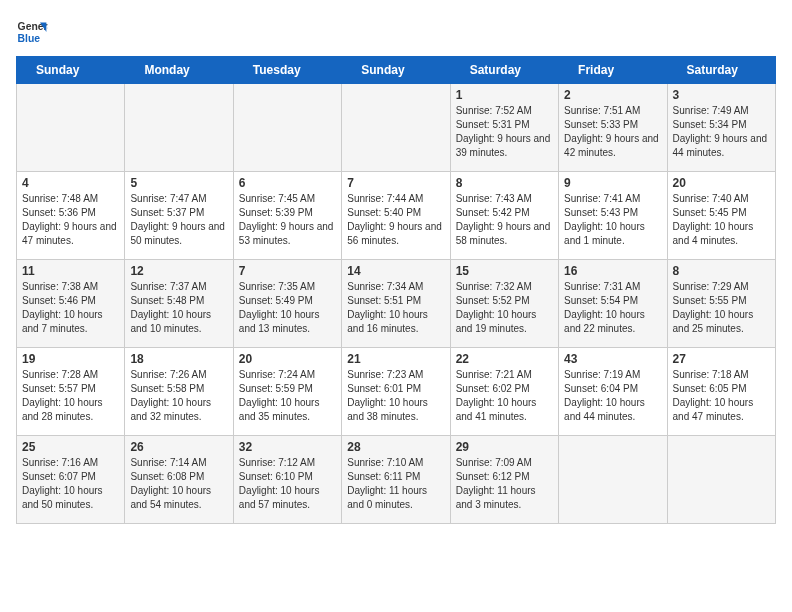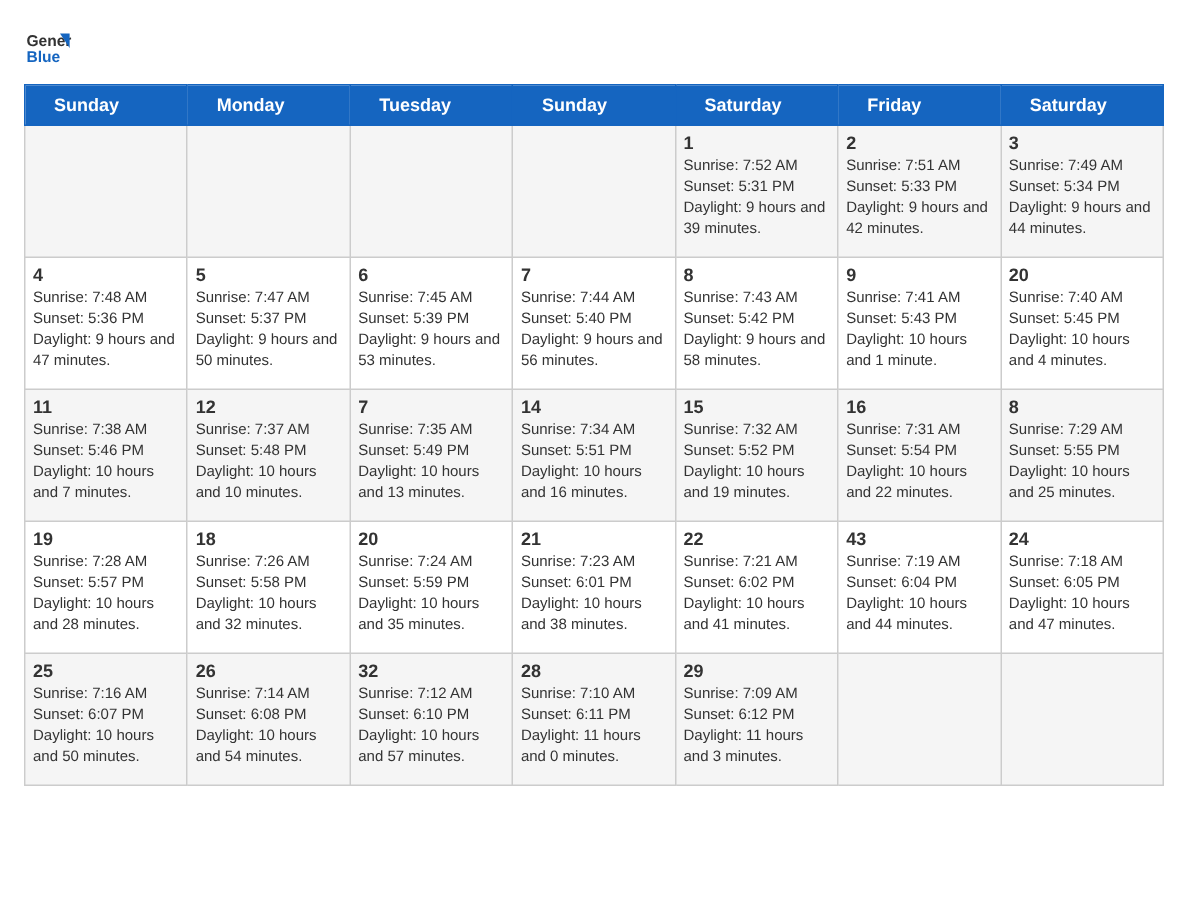--- a/index.html
+++ b/index.html
@@ -216,21 +216,21 @@
         </td>
         <td>
           <span class="day-number">22</span>
           <div class="day-info">Sunrise: 7:21 AM<br>Sunset: 6:02 PM<br>Daylight: 10 hours and 41 minutes.</div>
         </td>
         <td>
           <span class="day-number">43</span>
           <div class="day-info">Sunrise: 7:19 AM<br>Sunset: 6:04 PM<br>Daylight: 10 hours and 44 minutes.</div>
         </td>
         <td>
-          <span class="day-number">24</span>
+          <span class="day-number">27</span>
           <div class="day-info">Sunrise: 7:18 AM<br>Sunset: 6:05 PM<br>Daylight: 10 hours and 47 minutes.</div>
         </td>
       </tr>
       <tr>
         <td>
           <span class="day-number">25</span>
           <div class="day-info">Sunrise: 7:16 AM<br>Sunset: 6:07 PM<br>Daylight: 10 hours and 50 minutes.</div>
         </td>
         <td>
           <span class="day-number">26</span>

